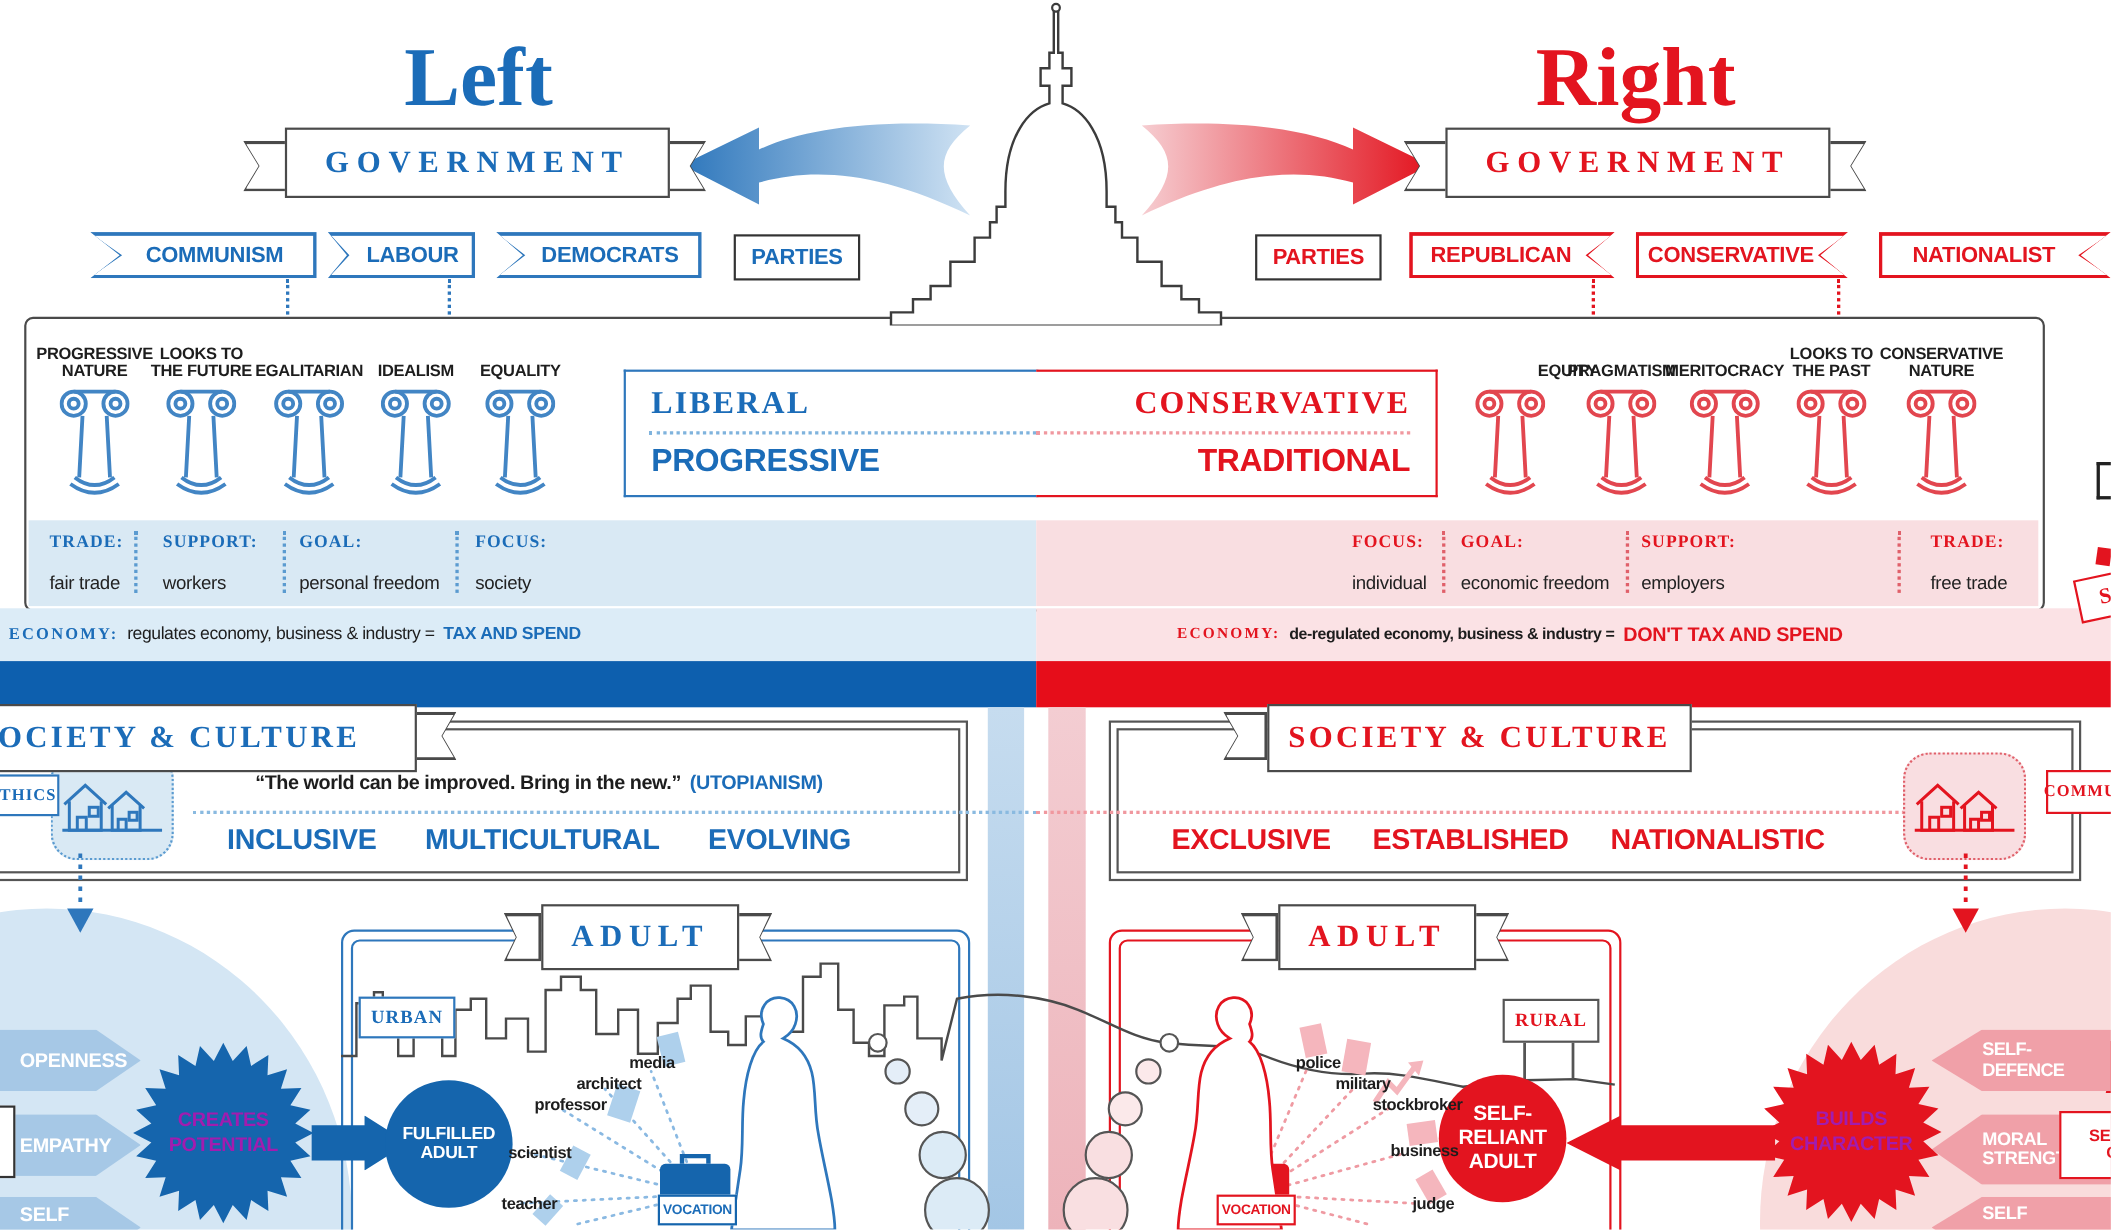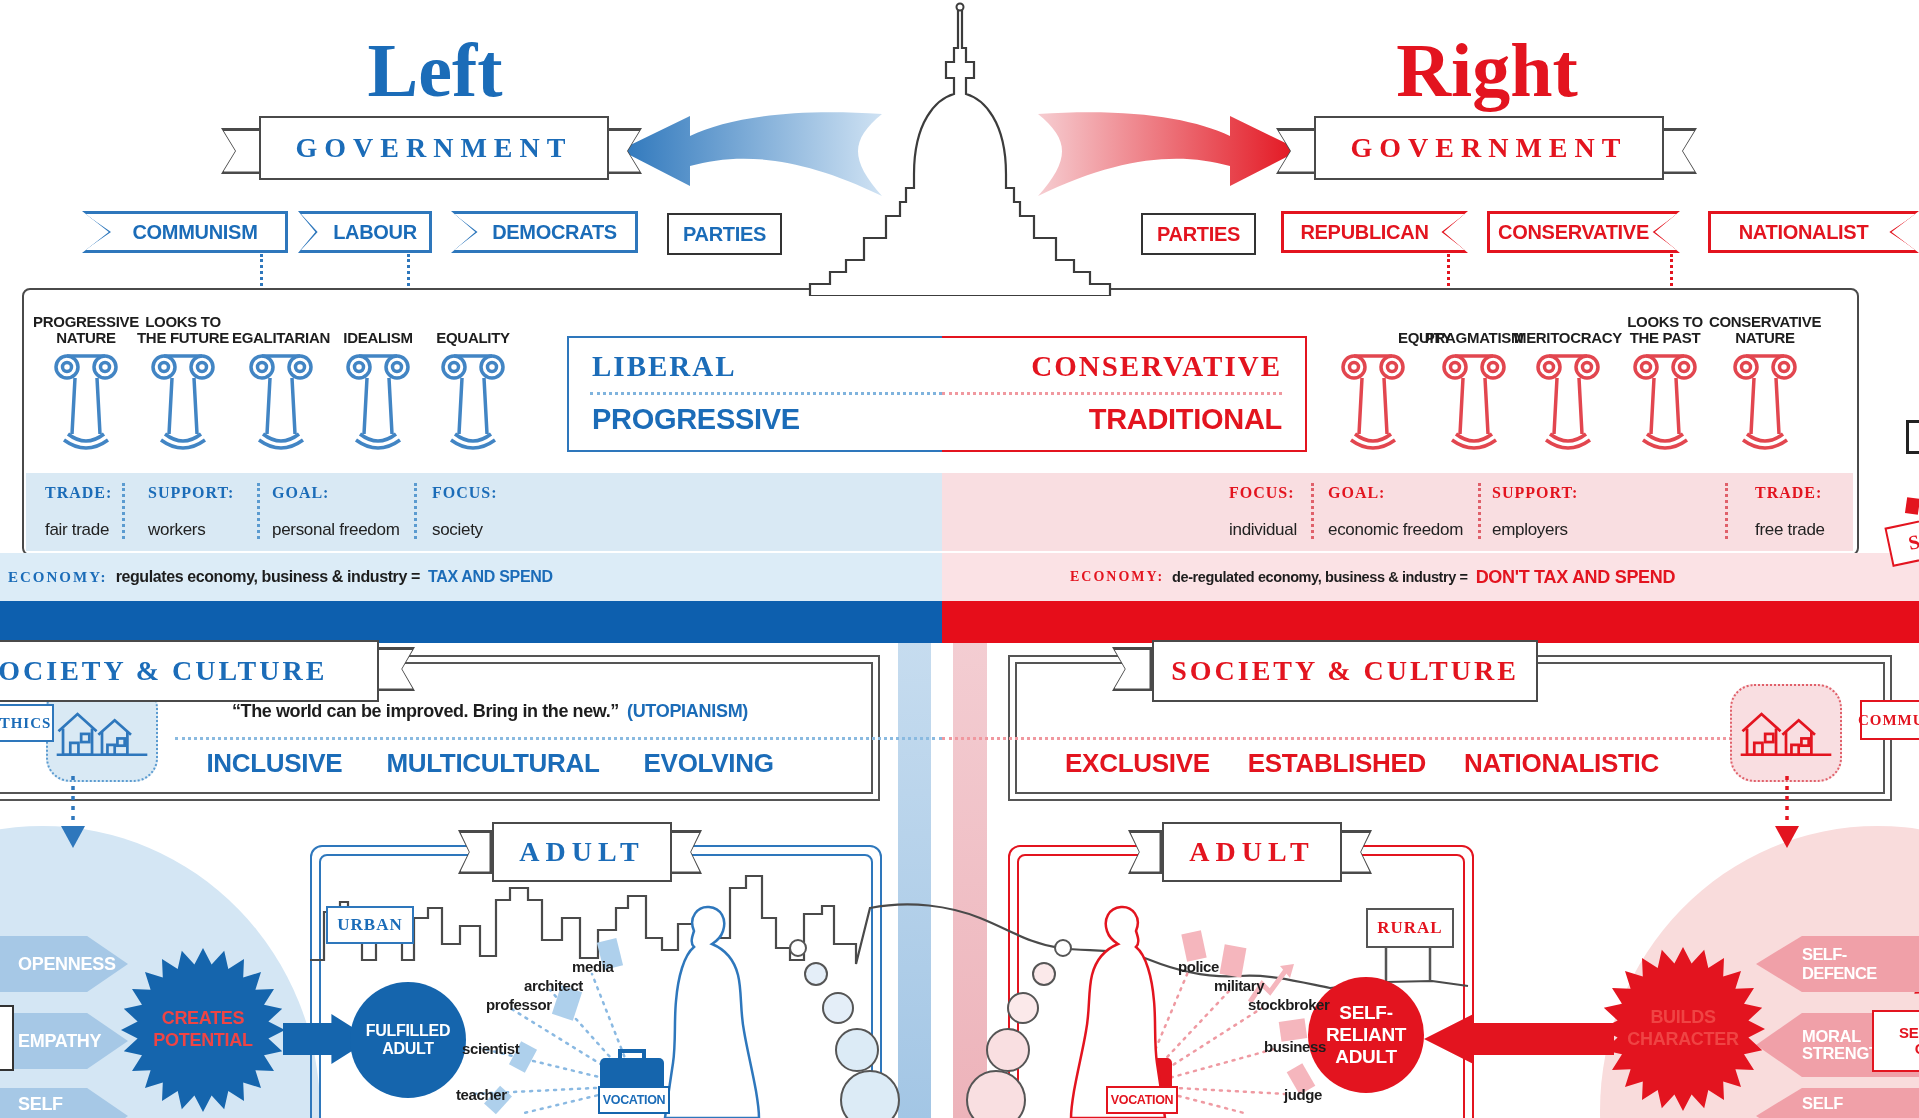--- a/index.html
+++ b/index.html
@@ -25,21 +25,21 @@
   align-items:center;font-size:15px;line-height:1.08;color:#1d1d1d;text-align:center;font-weight:700;letter-spacing:-0.3px}
 .vitem{position:absolute;display:flex;flex-direction:column;gap:18px}
 .vlab{font-size:16px;letter-spacing:1px}
 .vval{font-size:17px;color:#222;font-weight:500;letter-spacing:-0.3px}
 .vdot{position:absolute;width:0;border-left:3px dotted}
 .dotline{position:absolute;border-top:3px dotted}
 .econ{position:absolute;display:flex;align-items:center;gap:8px;height:48px;white-space:nowrap}
 .chev{position:absolute;display:flex;align-items:center;color:#fff}
 .chevR{clip-path:polygon(0 0,72% 0,100% 50%,72% 100%,0 100%)}
 .chevL{clip-path:polygon(100% 0,28% 0,0 50%,28% 100%,100% 100%)}
-.startx{position:absolute;text-align:center;color:#ef4444;font-size:18px;line-height:1.2;font-weight:700;letter-spacing:-0.3px}
+.startx{position:absolute;text-align:center;color:#a21caf;font-size:18px;line-height:1.2;font-weight:700;letter-spacing:-0.3px}
 .prof{position:absolute;font-size:15px;font-weight:700;color:#1d1d1d;letter-spacing:-0.4px}
 .circleBig{position:absolute;width:116px;height:116px;border-radius:50%;display:flex;flex-direction:column;
   align-items:center;justify-content:center;color:#fff;font-weight:700;line-height:1.15;letter-spacing:-0.3px}
 .bubble{position:absolute;width:108px;height:94px;border-radius:24px;display:flex;align-items:center;justify-content:center}
 .smlab{position:absolute;background:#fff;display:flex;align-items:center;justify-content:center}
 </style>
 </head>
 <body>
 
 <div id="canvas">
@@ -241,21 +241,21 @@
   <div class="vitem" style="left:1755px;top:484px">
       <span class="serif red vlab">TRADE:</span>
       <span class="vval">free trade</span>
     </div>
   <div class="vdot" style="left:1311px;top:483px;height:56px;border-color:#e0606a"></div>
   <div class="vdot" style="left:1478px;top:483px;height:56px;border-color:#e0606a"></div>
   <div class="vdot" style="left:1725px;top:483px;height:56px;border-color:#e0606a"></div>
 
   <div class="econ" style="left:8px;top:553px">
     <span class="serif blue" style="font-size:15px;letter-spacing:2px">ECONOMY:</span>
-    <span class="blk" style="font-size:16px;font-weight:700;letter-spacing:-0.4px">regulates economy, business &amp; industry =</span>
+    <span class="blk" style="font-size:16px;font-weight:400;letter-spacing:-0.4px">regulates economy, business &amp; industry =</span>
     <span class="cond blue" style="font-size:16px">TAX AND SPEND</span>
   </div>
   <div class="econ" style="left:1070px;top:553px">
     <span class="serif red" style="font-size:14px;letter-spacing:2px">ECONOMY:</span>
     <span class="blk" style="font-size:14.5px;font-weight:600;letter-spacing:-0.4px">de-regulated economy, business &amp; industry =</span>
     <span class="cond red" style="font-size:18px">DON'T TAX AND SPEND</span>
   </div>
 
   <div class="abs" style="left:1906px;top:420px;width:13px;height:28px;background:#fff;border:3px solid #222;border-right:none"></div>
   <div class="abs" style="left:1906px;top:498px;width:13px;height:16px;background:#e3141f;transform:rotate(8deg)"></div>

